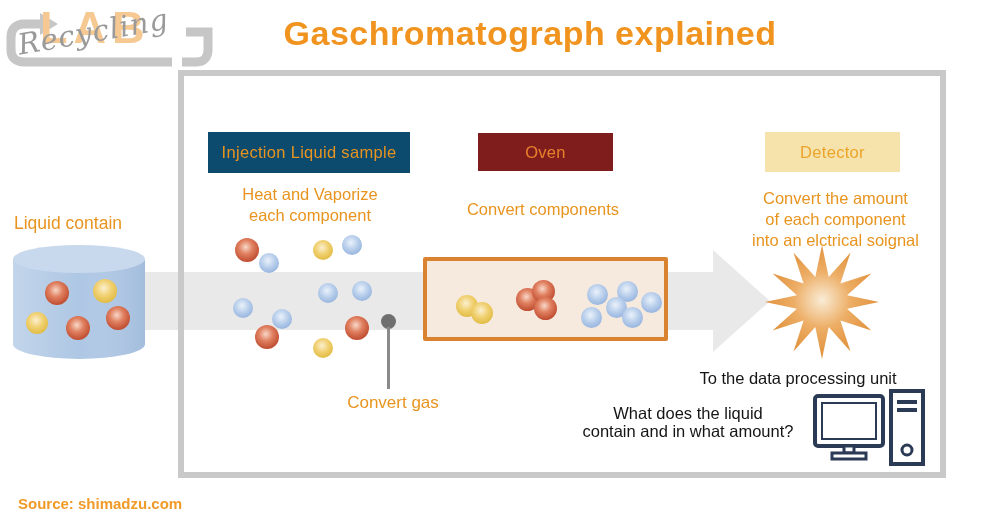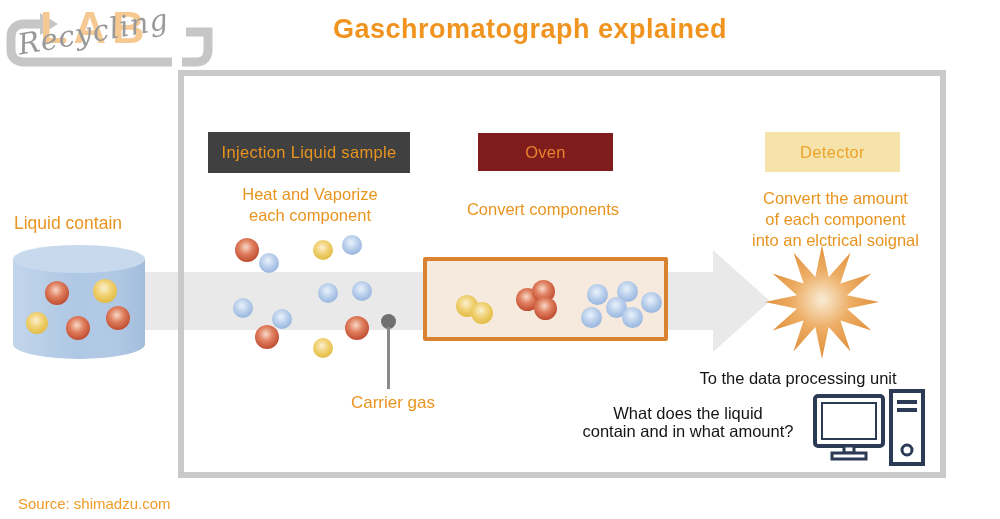--- a/index.html
+++ b/index.html
@@ -5,42 +5,42 @@
   html,body{margin:0;padding:0;}
   body{
     width:1000px;height:519px;position:relative;background:#ffffff;
     font-family:"Liberation Sans", sans-serif;overflow:hidden;
   }
   .abs{position:absolute;}
   .center{text-align:center;}
   .prelines{white-space:pre-line;}
 
   
-  #title{left:180px;top:14px;width:700px;font-size:27px;font-weight:600;
+  #title{left:180px;top:14px;width:700px;font-size:34px;font-weight:600;
     letter-spacing:.5px;color:#f0941f;text-align:center;}
 
   
   #main-box{left:178px;top:70px;width:756px;height:396px;
     border:6px solid #c9c9c9;background:transparent;z-index:5;pointer-events:none;}
 
   
   .stage-box{z-index:6;display:flex;align-items:center;justify-content:center;
     font-size:16.5px;color:#e8941f;letter-spacing:.3px;}
-  #injection-box{left:208px;top:132px;width:202px;height:41px;background:#404040;}
+  #injection-box{left:208px;top:132px;width:202px;height:41px;background:#0c4a6e;}
   #oven-box{left:478px;top:133px;width:135px;height:38px;background:#7f1d1d;color:#e8822a;}
   #detector-box{left:765px;top:132px;width:135px;height:40px;background:#f6e3ac;color:#eca32a;}
 
   .caption{z-index:6;font-size:16.5px;line-height:21px;color:#e8941f;}
   #injection-caption{left:210px;top:184px;width:200px;}
   #oven-caption{left:443px;top:199px;width:200px;}
   #detector-caption{left:738px;top:188px;width:195px;}
 
   #liquid-sample-label{left:14px;top:213px;font-size:17.5px;color:#e8941f;}
   #carrier-gas-label{left:333px;top:393px;width:120px;font-size:17px;color:#e8941f;z-index:7;}
-  #source-label{left:18px;top:495px;font-size:15px;color:#f09a28;}
+  #source-label{left:18px;top:495px;font-size:15px;color:#f09a28;font-weight:bold;}
 
   
   #flow-arrow{left:140px;top:245px;z-index:1;}
 
   
   #oven-container{left:423px;top:257px;width:237px;height:76px;
     border:4px solid #d9822f;background:#f6eadf;border-radius:2px;z-index:3;}
 
   
   .particle{position:absolute;border-radius:50%;z-index:4;}
@@ -151,21 +151,21 @@
     <span class="particle p-blue" style="left: 159.5px; top: 22.5px; width: 21px; height: 21px;"></span>
     <span class="particle p-blue" style="left: 189.5px; top: 19.5px; width: 21px; height: 21px;"></span>
     <span class="particle p-blue" style="left: 178.5px; top: 35.5px; width: 21px; height: 21px;"></span>
     <span class="particle p-blue" style="left: 213.5px; top: 30.5px; width: 21px; height: 21px;"></span>
     <span class="particle p-blue" style="left: 153.5px; top: 45.5px; width: 21px; height: 21px;"></span>
     <span class="particle p-blue" style="left: 194.5px; top: 45.5px; width: 21px; height: 21px;"></span>
   </div>
 
 <div id="carrier-dot" class="abs"></div>
 <div id="carrier-line" class="abs"></div>
-<div id="carrier-gas-label" class="abs center">Carrier gas</div>
+<div id="carrier-gas-label" class="abs center">Convert gas</div>
 
 <svg id="starburst" class="abs" width="116" height="116" viewBox="0 0 116 116">
   <defs>
     <radialGradient id="stargrad" cx="0.5" cy="0.48" r="0.55">
       <stop offset="0" stop-color="#f9ecd6"></stop>
       <stop offset="0.45" stop-color="#edae66"></stop>
       <stop offset="1" stop-color="#de8b33"></stop>
     </radialGradient>
   </defs>
   <polygon id="starburst-poly" points="58.0,1.0 64.7,32.9 86.5,8.6 76.4,39.6 107.4,29.5 83.1,51.3 115.0,58.0 83.1,64.7 107.4,86.5 76.4,76.4 86.5,107.4 64.7,83.1 58.0,115.0 51.3,83.1 29.5,107.4 39.6,76.4 8.6,86.5 32.9,64.7 1.0,58.0 32.9,51.3 8.6,29.5 39.6,39.6 29.5,8.6 51.3,32.9" fill="url(#stargrad)"></polygon>

